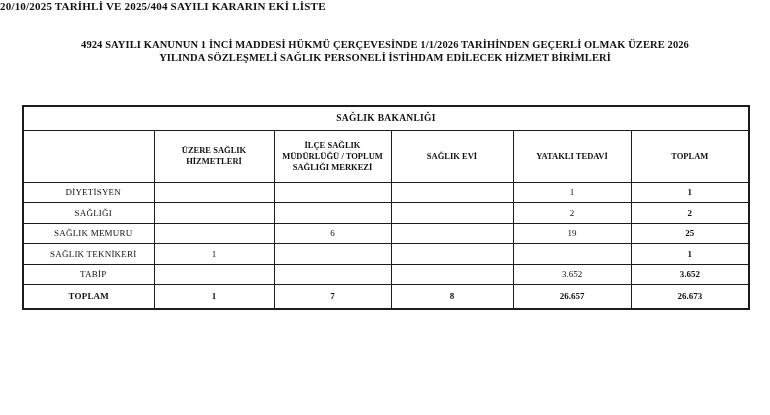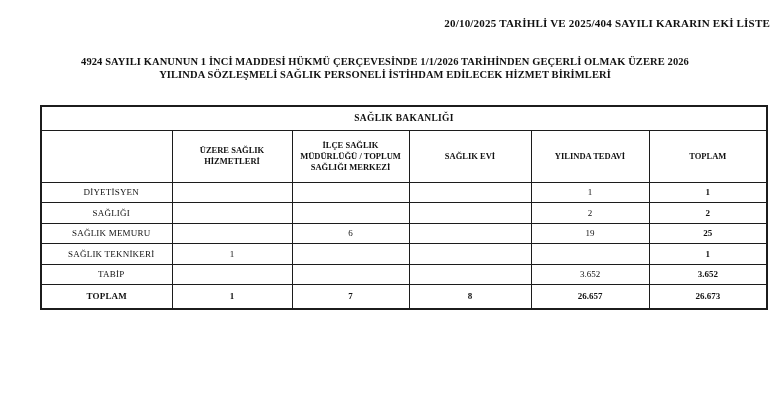--- a/index.html
+++ b/index.html
@@ -12,42 +12,41 @@
     position: relative;
     width: 770px;
     height: 415px;
     background: #ffffff;
     color: #111111;
     font-family: "Liberation Serif", "DejaVu Serif", serif;
     overflow: hidden;
   }
 
   .doc-title {
-    margin-top: 17px;
-    text-align: right;
+    text-align: left;
     font-size: 11px;
     font-weight: bold;
     letter-spacing: 0.2px;
     color: #111111;
   }
 
   .doc-subtitle {
     margin: 26px auto 0 auto;
     max-width: 655px;
     text-align: center;
     font-size: 10.5px;
     font-weight: bold;
     line-height: 13px;
     letter-spacing: 0.1px;
     color: #111111;
   }
 
   table.personnel {
     position: absolute;
-    left: 40px;
+    left: 22px;
     top: 105px;
     width: 726px;
     border-collapse: collapse;
     table-layout: fixed;
     font-size: 9px;
     color: #111111;
   }
 
   table.personnel th,
   table.personnel td {
@@ -122,21 +121,21 @@
 
     <thead>
       <tr>
         <th class="ministry" colspan="6">SAĞLIK BAKANLIĞI</th>
       </tr>
       <tr class="colhead">
         <th></th>
         <th>ÜZERE SAĞLIK HİZMETLERİ</th>
         <th>İLÇE SAĞLIK MÜDÜRLÜĞÜ / TOPLUM SAĞLIĞI MERKEZİ</th>
         <th>SAĞLIK EVİ</th>
-        <th>YILINDA TEDAVİ</th>
+        <th>YATAKLI TEDAVİ</th>
         <th>TOPLAM</th>
       </tr>
     </thead>
 
     <tbody>
       <tr>
         <td class="rowlabel">DİYETİSYEN</td>
         <td></td>
         <td></td>
         <td></td>

